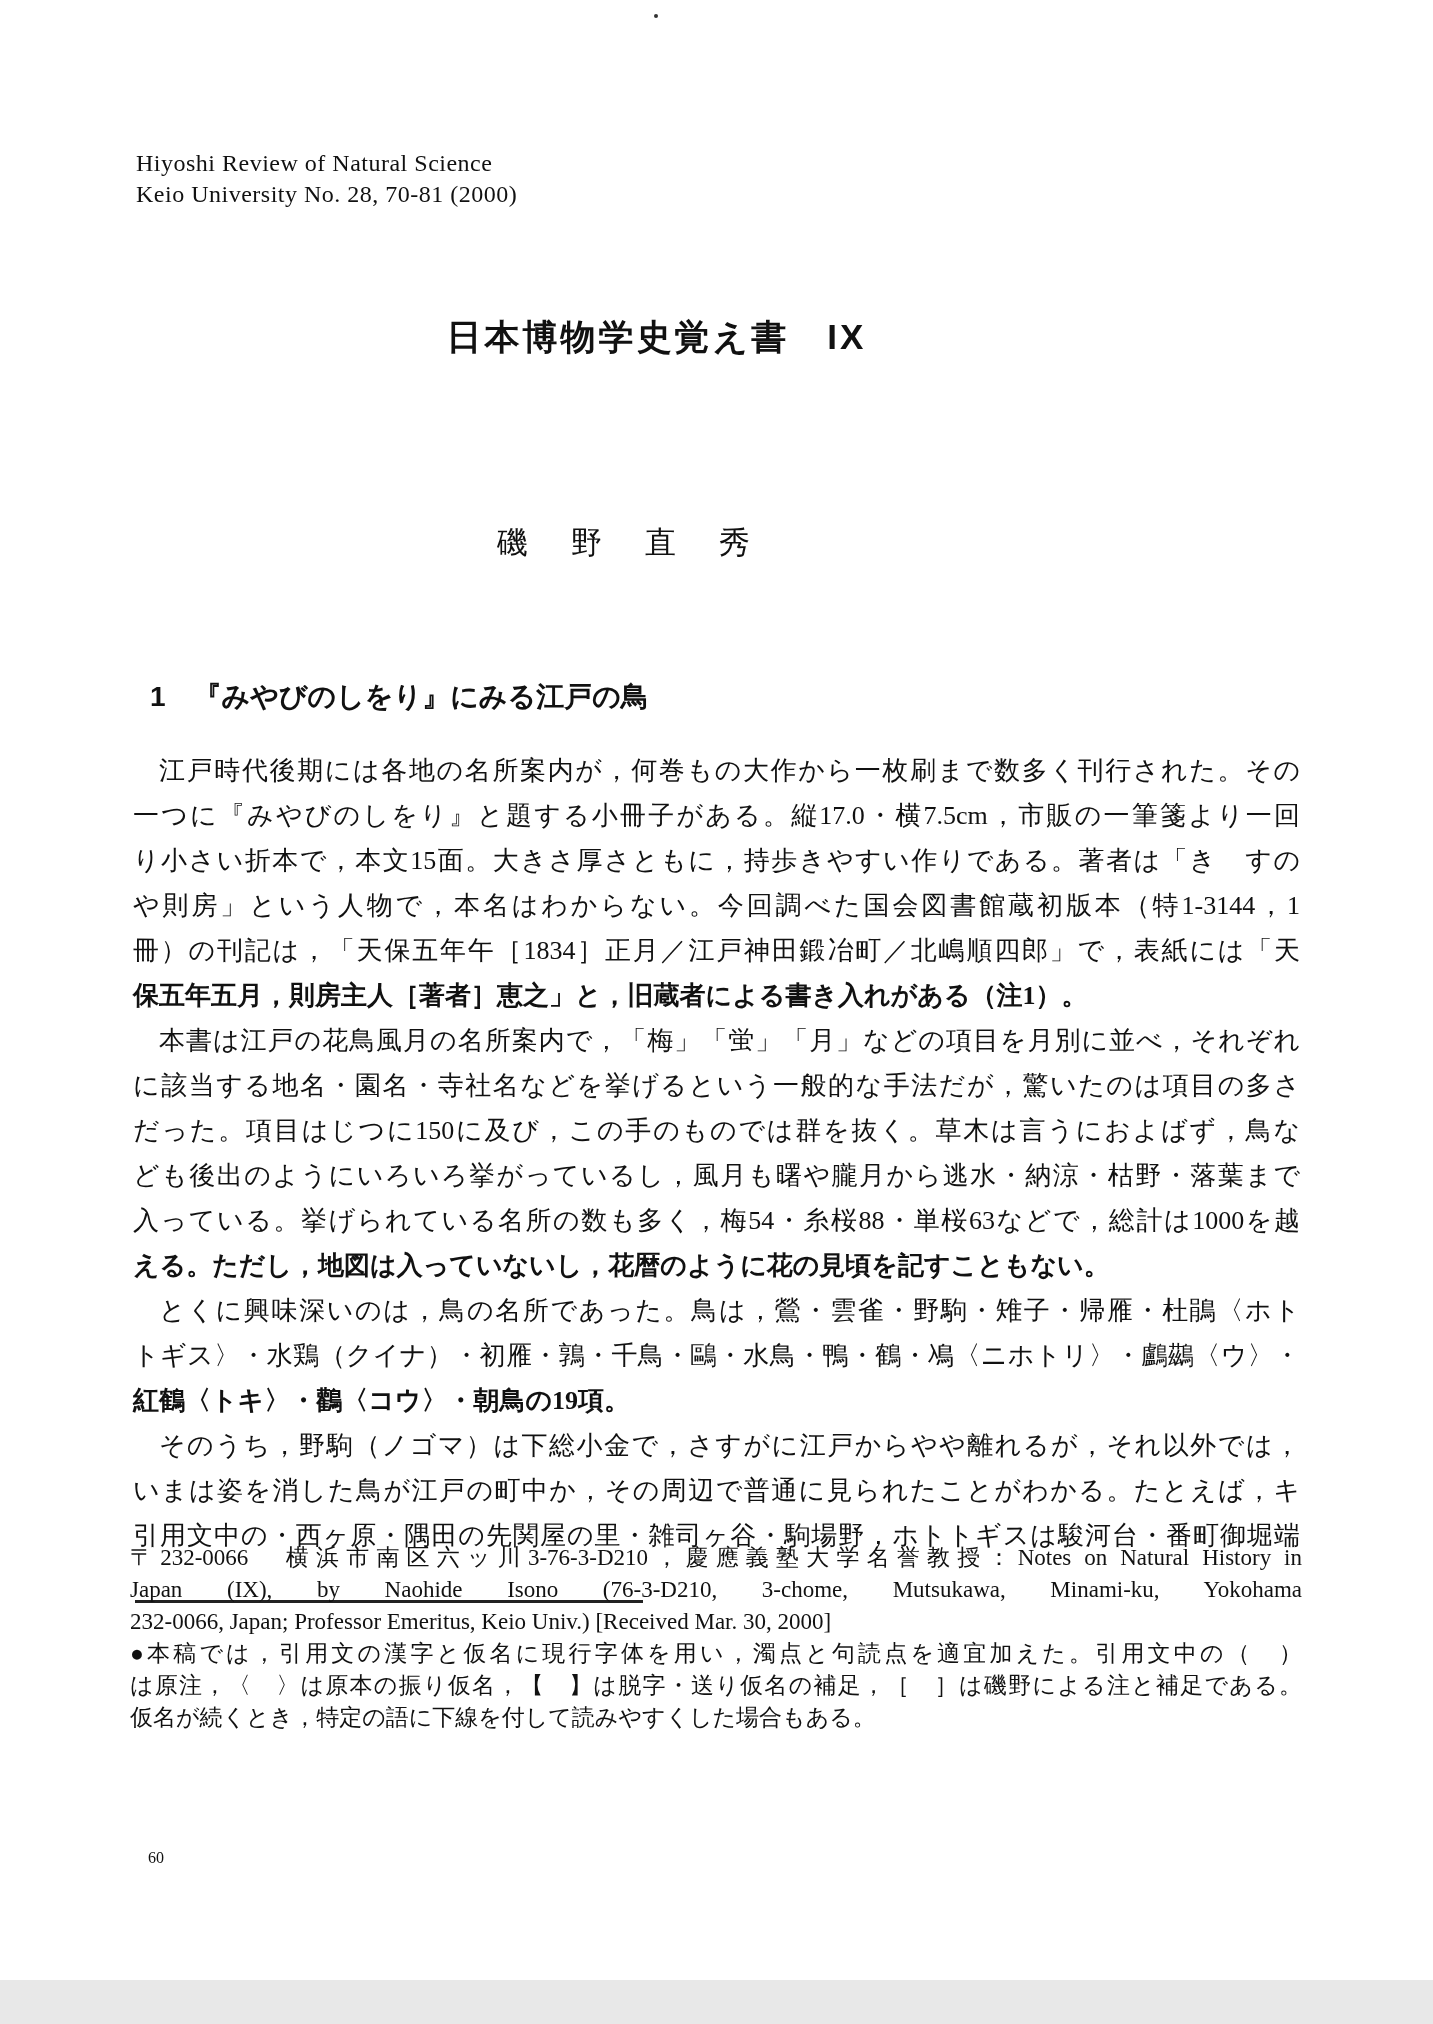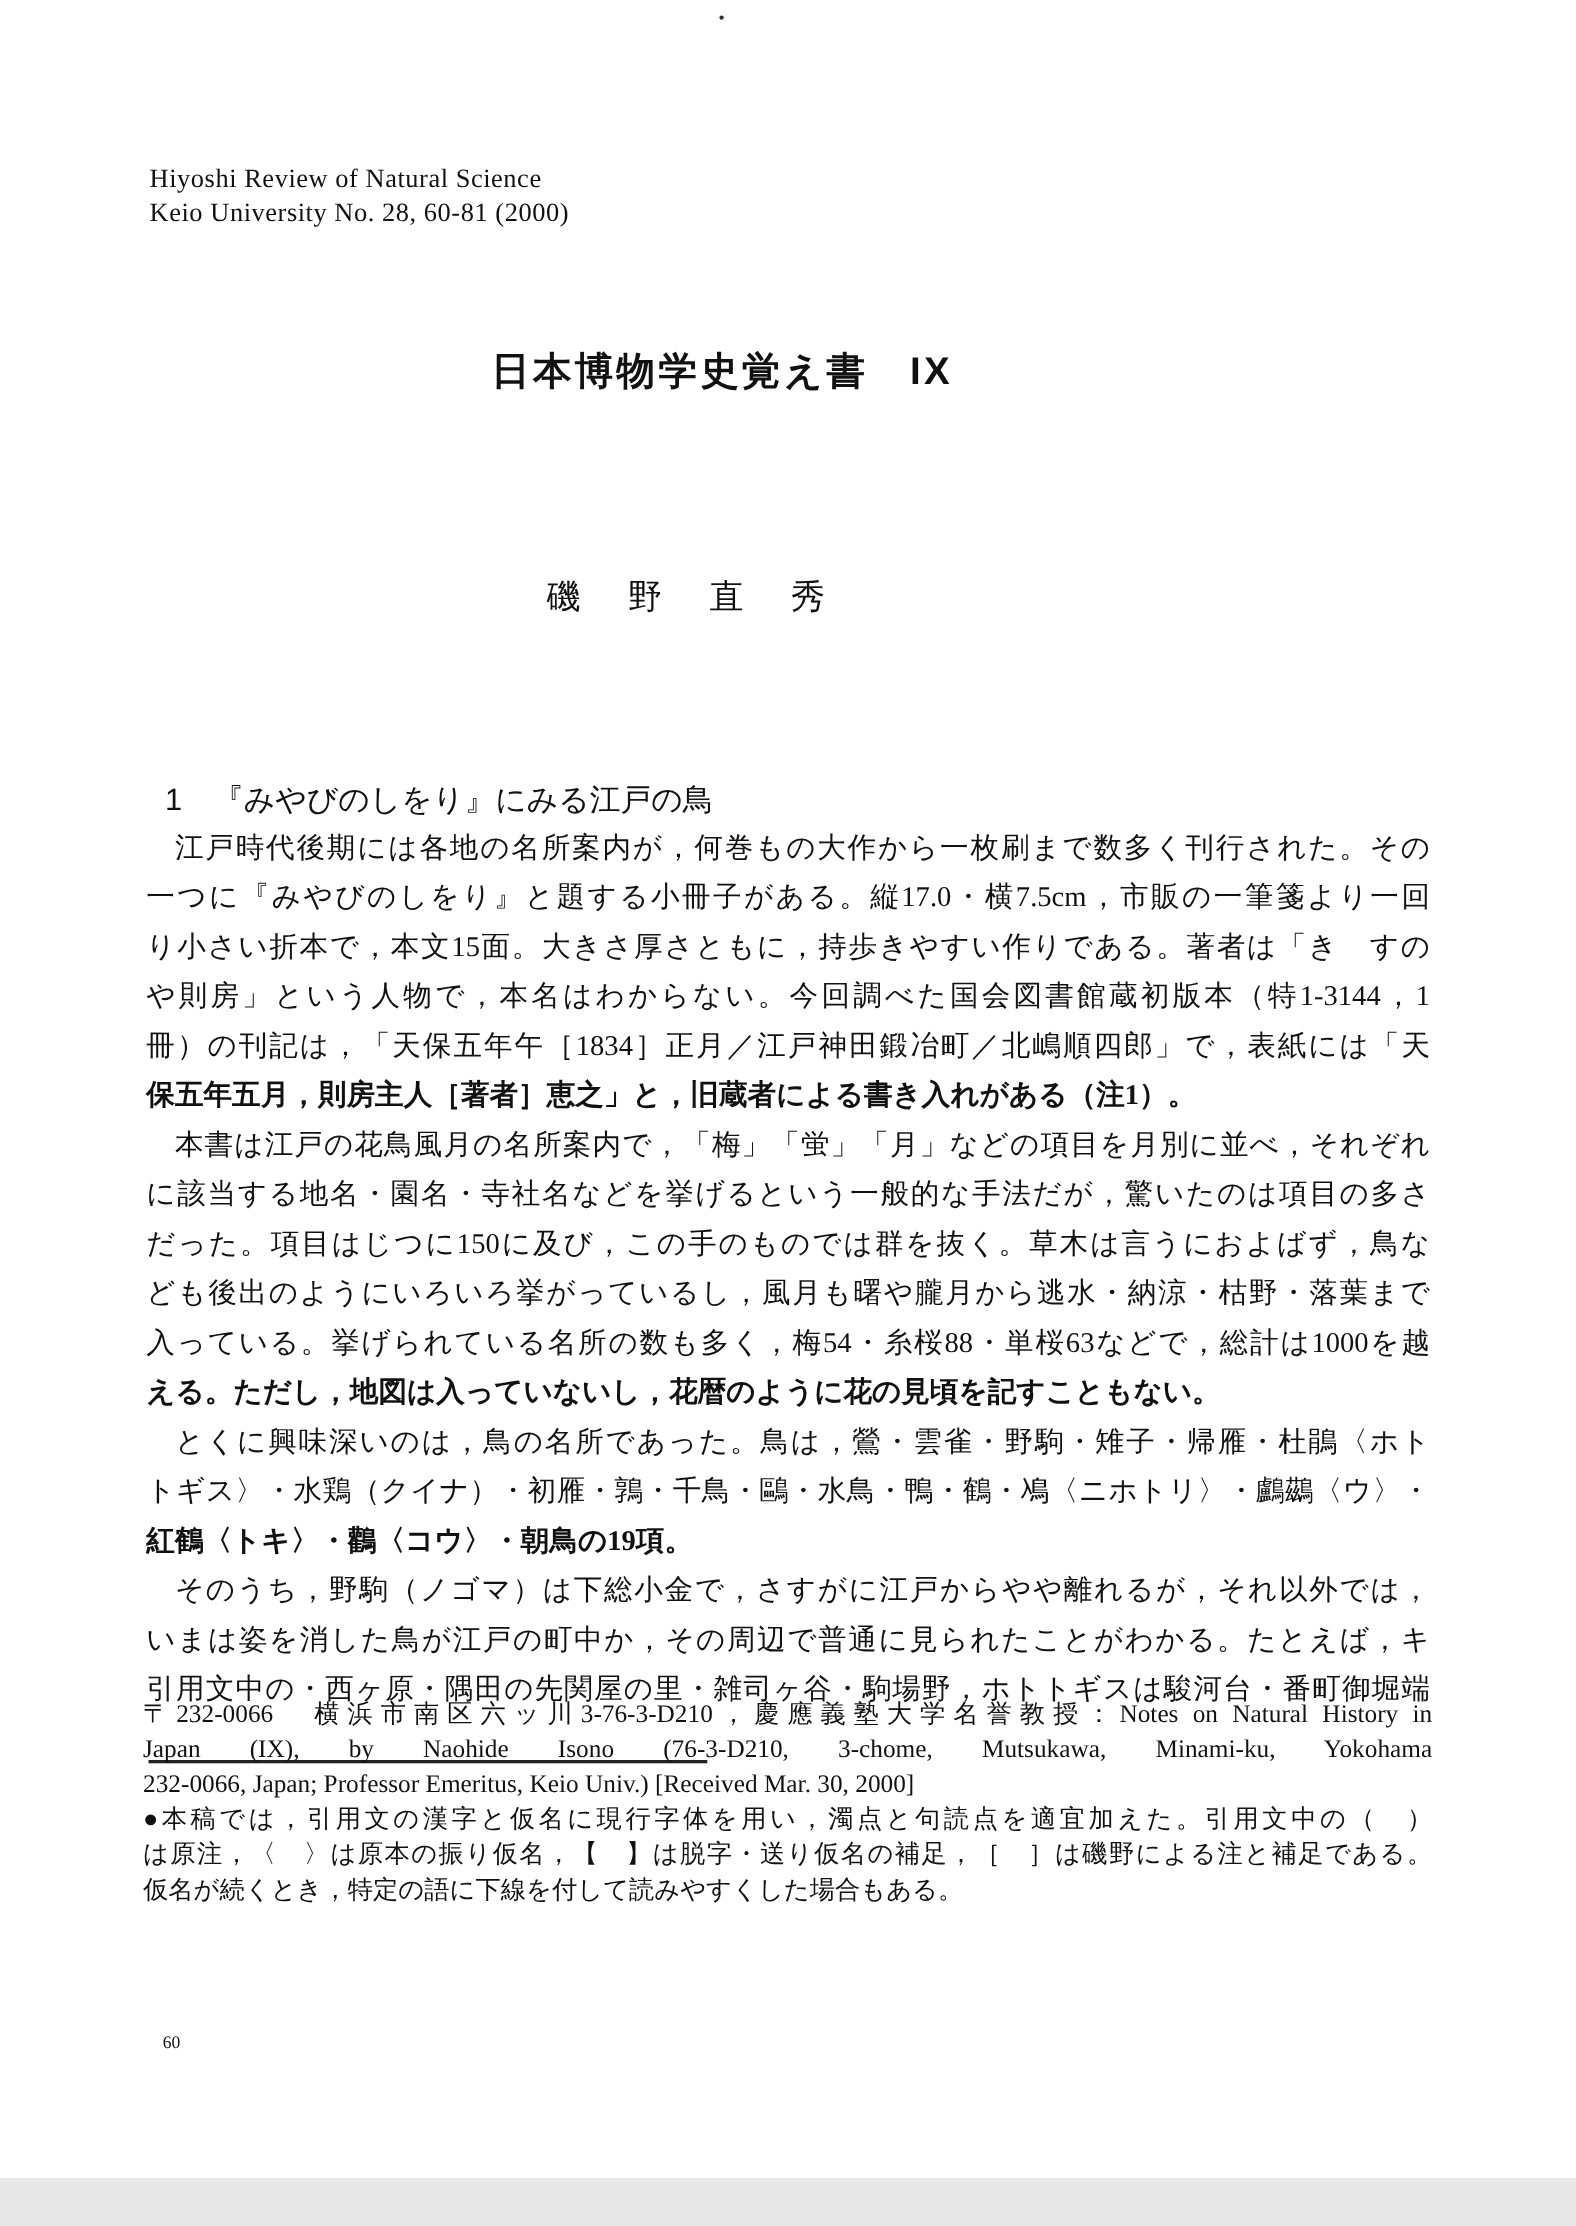--- a/index.html
+++ b/index.html
@@ -27,23 +27,23 @@
     font-weight:bold;font-size:35px;letter-spacing:3px;
     transform:translateX(-60px);
   }
   .doc-author{
     position:absolute;left:0;top:522px;width:100%;
     text-align:center;
     font-size:31px;letter-spacing:6px;
     transform:translateX(-90px);
   }
   .section-heading{
-    position:absolute;left:150px;top:708px;width:1150px;
+    position:absolute;left:150px;top:678px;width:1150px;
     font-family:"Liberation Sans","DejaVu Sans",sans-serif;
-    font-weight:normal;font-size:28px;
+    font-weight:bold;font-size:28px;
   }
   .body-block{
     position:absolute;left:133px;top:748px;width:1167px;
     font-size:26px;
   }
   .bl{
     height:45px;line-height:45px;
     text-align:justify;text-align-last:justify;
     text-justify:inter-character;
   }
@@ -70,21 +70,21 @@
 </style>
 </head>
 <body>
 
 <div class="page">
 
   <div class="speck"></div>
 
   <div class="journal-head">
     <div>Hiyoshi Review of Natural Science</div>
-    <div>Keio University No. 28, 60-81 (2000)</div>
+    <div>Keio University No. 28, 70-81 (2000)</div>
   </div>
 
   <div class="doc-title">日本博物学史覚え書　IX</div>
 
   <div class="doc-author">磯　野　直　秀</div>
 
   <div class="section-heading">1　『みやびのしをり』にみる江戸の鳥</div>
 
   <div class="body-block">
     <div class="bl ind">江戸時代後期には各地の名所案内が，何巻もの大作から一枚刷まで数多く刊行された。その</div>

